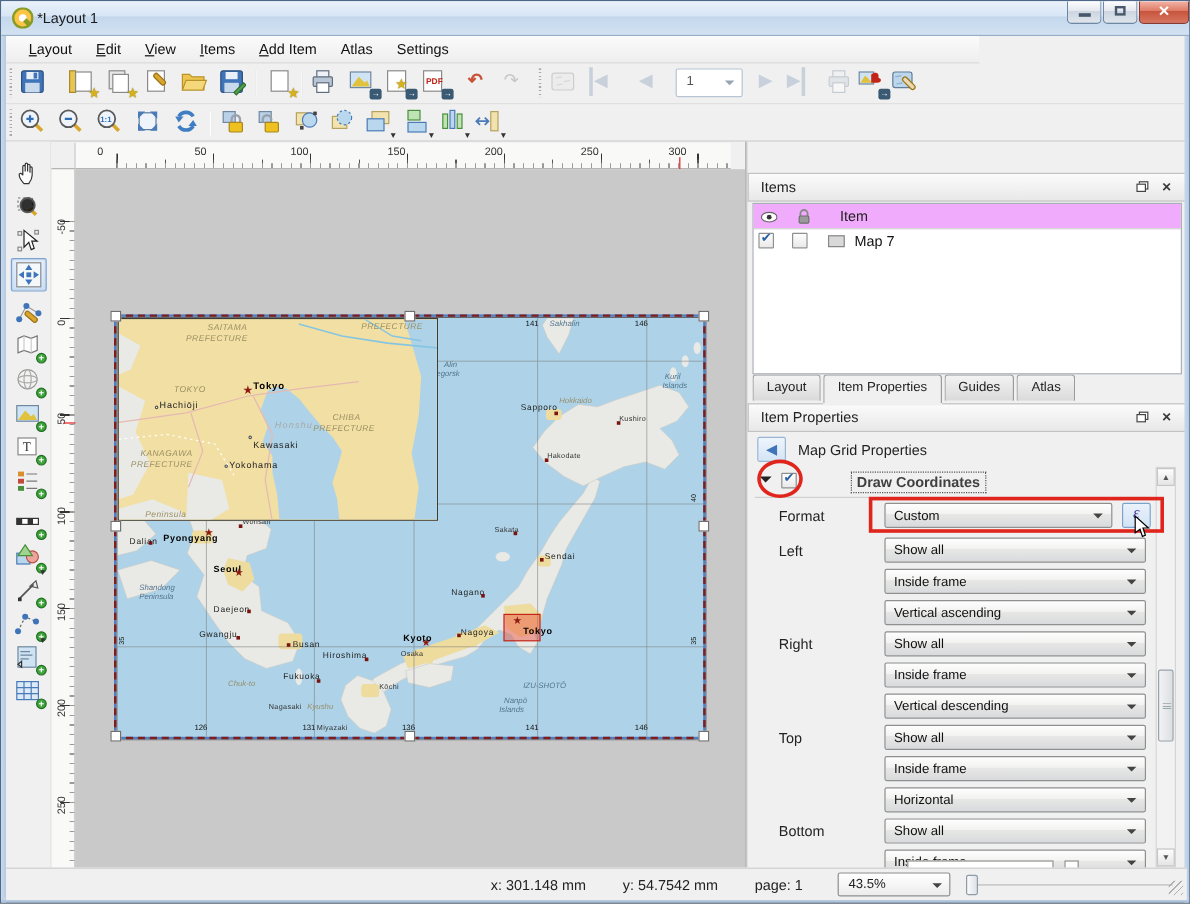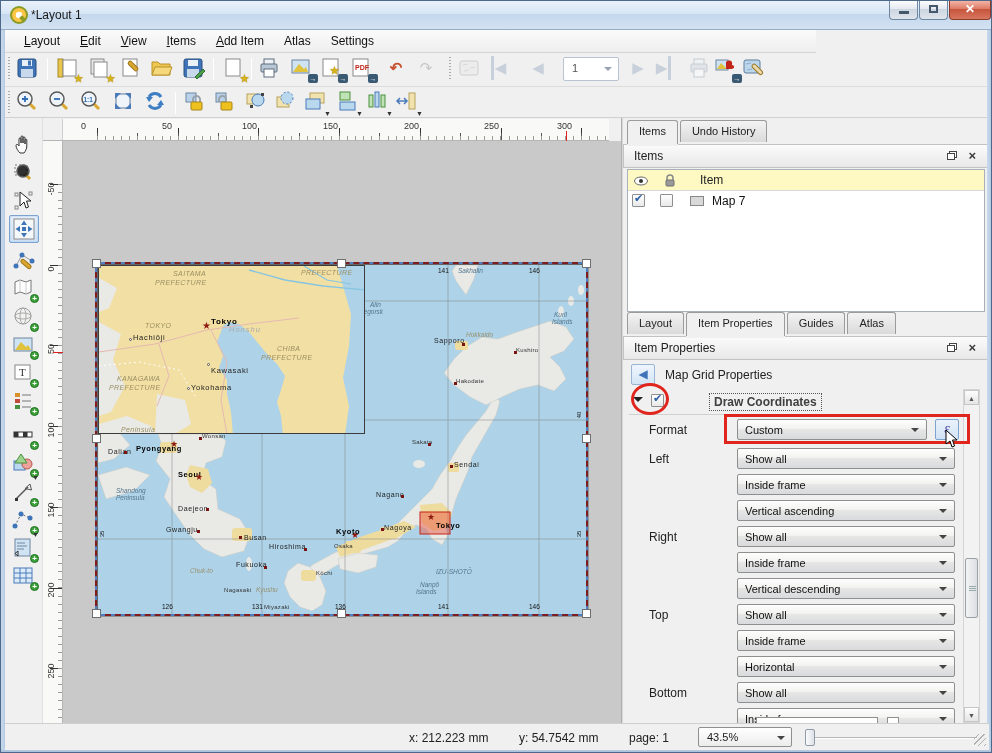--- a/index.html
+++ b/index.html
@@ -105,21 +105,21 @@
   .dock-tab{position:absolute;height:22px;padding:4px 11px 0;font-size:11px;color:#222;
      background:linear-gradient(#f3f3f3,#dadada);border:1px solid #9b9b9b;border-bottom:none;border-radius:3px 3px 0 0;}
   .dock-tab.active{background:#f0f0f0;height:24px;z-index:3;box-shadow:0 2px 0 #f0f0f0;}
   .panel-head{position:absolute;left:622px;width:366px;height:24px;background:linear-gradient(#fbfbfb,#e8e8e8);
      border:1px solid #c2c2c2;font-size:12px;color:#222;padding:4px 0 0 10px;}
   .ph-btn{position:absolute;top:5px;width:16px;height:14px;}
   .float-ic{position:absolute;left:3px;top:3px;width:8px;height:7px;border:1px solid #444;background:#fff;box-shadow:2px -2px 0 -1px #fff,2px -2px 0 0 #444;}
   .close-ic{font-size:13px;font-weight:bold;color:#3a3a3a;line-height:12px;text-align:center;display:block;}
   
   #items-list{position:absolute;left:626px;top:168px;width:358px;height:143px;background:#fff;border:1px solid #a9b0b8;font-size:12px;}
-  .li-head{height:21px;border-bottom:1px solid #d8d8d8;background:#fef9c3;position:relative;}
+  .li-head{height:21px;border-bottom:1px solid #d8d8d8;background:#f0abfc;position:relative;}
   .li-head .col-item{position:absolute;left:72px;top:3px;color:#222;}
   .li-row{position:relative;height:20px;}
   .li-row.selected{background:#e8f1fb;border:1px solid #b5d0ea;}
   .li-row.selected .li-name{font-weight:bold;}
   .cbx{position:absolute;top:3px;width:13px;height:13px;background:linear-gradient(#fefefe,#e9e9e9);border:1px solid #8e8f8f;border-radius:1px;}
   .cbx.on::before{content:"✔";position:absolute;left:1px;top:-3px;font-size:11px;color:#2a5fa0;}
   .li-icon{position:absolute;left:62px;top:5px;width:14px;height:10px;border:1px solid #888;}
   .map-gray .li-icon{background:#d9d9d9;}
   .map-blue .li-icon{background:#b7cfe8;}
   .li-name{position:absolute;left:84px;top:3px;color:#111;}
@@ -650,21 +650,21 @@
         <div class="maplabels" style="width:267px;height:169px">
 
         <span class="mlabel il-r" style="left: 74px; top: 4px;">SAITAMA</span>
             <span class="mlabel il-r" style="left: 56px; top: 13px;">PREFECTURE</span>
             <span class="mlabel il-r" style="left: 202px; top: 3px;">PREFECTURE</span>
             <span class="mlabel il-r" style="left: 46px; top: 56px;">TOKYO</span>
             <span class="mlabel il-cb" style="left: 112px; top: 51px;">Tokyo</span>
             <span class="mlabel il-star" style="left: 103px; top: 56px;">★</span>
             <span class="mlabel il-c" style="left: 34px; top: 67px;">Hachiōji</span>
             <span class="mlabel il-dot" style="left: 30px; top: 72px;"></span>
-            <span class="mlabel il-h" style="left: 130px; top: 59px; font-style: italic;">Honshu</span>
+            <span class="mlabel il-h" style="left: 130px; top: 84px; font-style: italic;">Honshu</span>
             <span class="mlabel il-r" style="left: 178px; top: 79px;">CHIBA</span>
             <span class="mlabel il-r" style="left: 162px; top: 88px;">PREFECTURE</span>
             <span class="mlabel il-c" style="left: 112px; top: 100px;">Kawasaki</span>
             <span class="mlabel il-dot" style="left: 108px; top: 97px;"></span>
             <span class="mlabel il-c" style="left: 92px; top: 117px;">Yokohama</span>
             <span class="mlabel il-dot" style="left: 88px; top: 121px;"></span>
             <span class="mlabel il-r" style="left: 18px; top: 109px;">KANAGAWA</span>
             <span class="mlabel il-r" style="left: 10px; top: 118px;">PREFECTURE</span>
             <span class="mlabel il-r" style="left: 22px; top: 160px;">Peninsula</span>
           </div>
@@ -678,23 +678,20 @@
     <span class="handle" style="left:519px;top:118px"></span>
     <span class="handle" style="left:29px;top:293px"></span>
     <span class="handle" style="left:519px;top:293px"></span>
     <span class="handle" style="left:29px;top:468px"></span>
     <span class="handle" style="left:274px;top:468px"></span>
     <span class="handle" style="left:519px;top:468px"></span>
   </div>
 
   <div id="dock-sep"></div>
 
-  <div style="position:absolute;left:626px;top:119px;height:24px">
-    
-  <span class="dock-tab active" style="position:relative;display:inline-block;margin-right:2px">Items</span><span class="dock-tab" style="position:relative;display:inline-block;margin-right:2px">Undo History</span></div>
   <div class="panel-head" style="top:143px">
     <span>Items</span>
     <span class="ph-btn" style="left:942px;position:fixed"></span>
     <span class="ph-btn" style="right:28px">
         <i class="float-ic"></i>
       </span>
     <span class="ph-btn" style="right:8px">
         <i class="close-ic">×</i>
       </span>
   </div>
@@ -807,21 +804,21 @@
     <span class="arr" style="bottom:0">▼</span>
   </div>
 
   <div class="anno-ellipse"></div>
   <div class="anno-rect"></div>
   <svg id="cursor" width="14" height="20">
     <path d="M1,1 L1,15 L5,12 L7,18 L9.5,17 L7.5,11 L12,11 Z" fill="#fff" stroke="#000" stroke-width="1"></path>
   </svg>
 
   <div id="statusbar">
-    <span class="sb-field" style="left:404px">x: 212.223 mm</span>
+    <span class="sb-field" style="left:404px">x: 301.148 mm</span>
     <span class="sb-field" style="left:514px">y: 54.7542 mm</span>
     <span class="sb-field" style="left:624px">page: 1</span>
     <span class="sb-combo"><span>43.5%</span><i class="caret"></i></span>
     <span class="sb-slider-track"></span>
     <span class="sb-slider-handle"></span>
     <span class="sb-grip"></span>
   </div>
 
   <div class="frame-edge" id="edge-l"></div>
   <div class="frame-edge" id="edge-r"></div>

